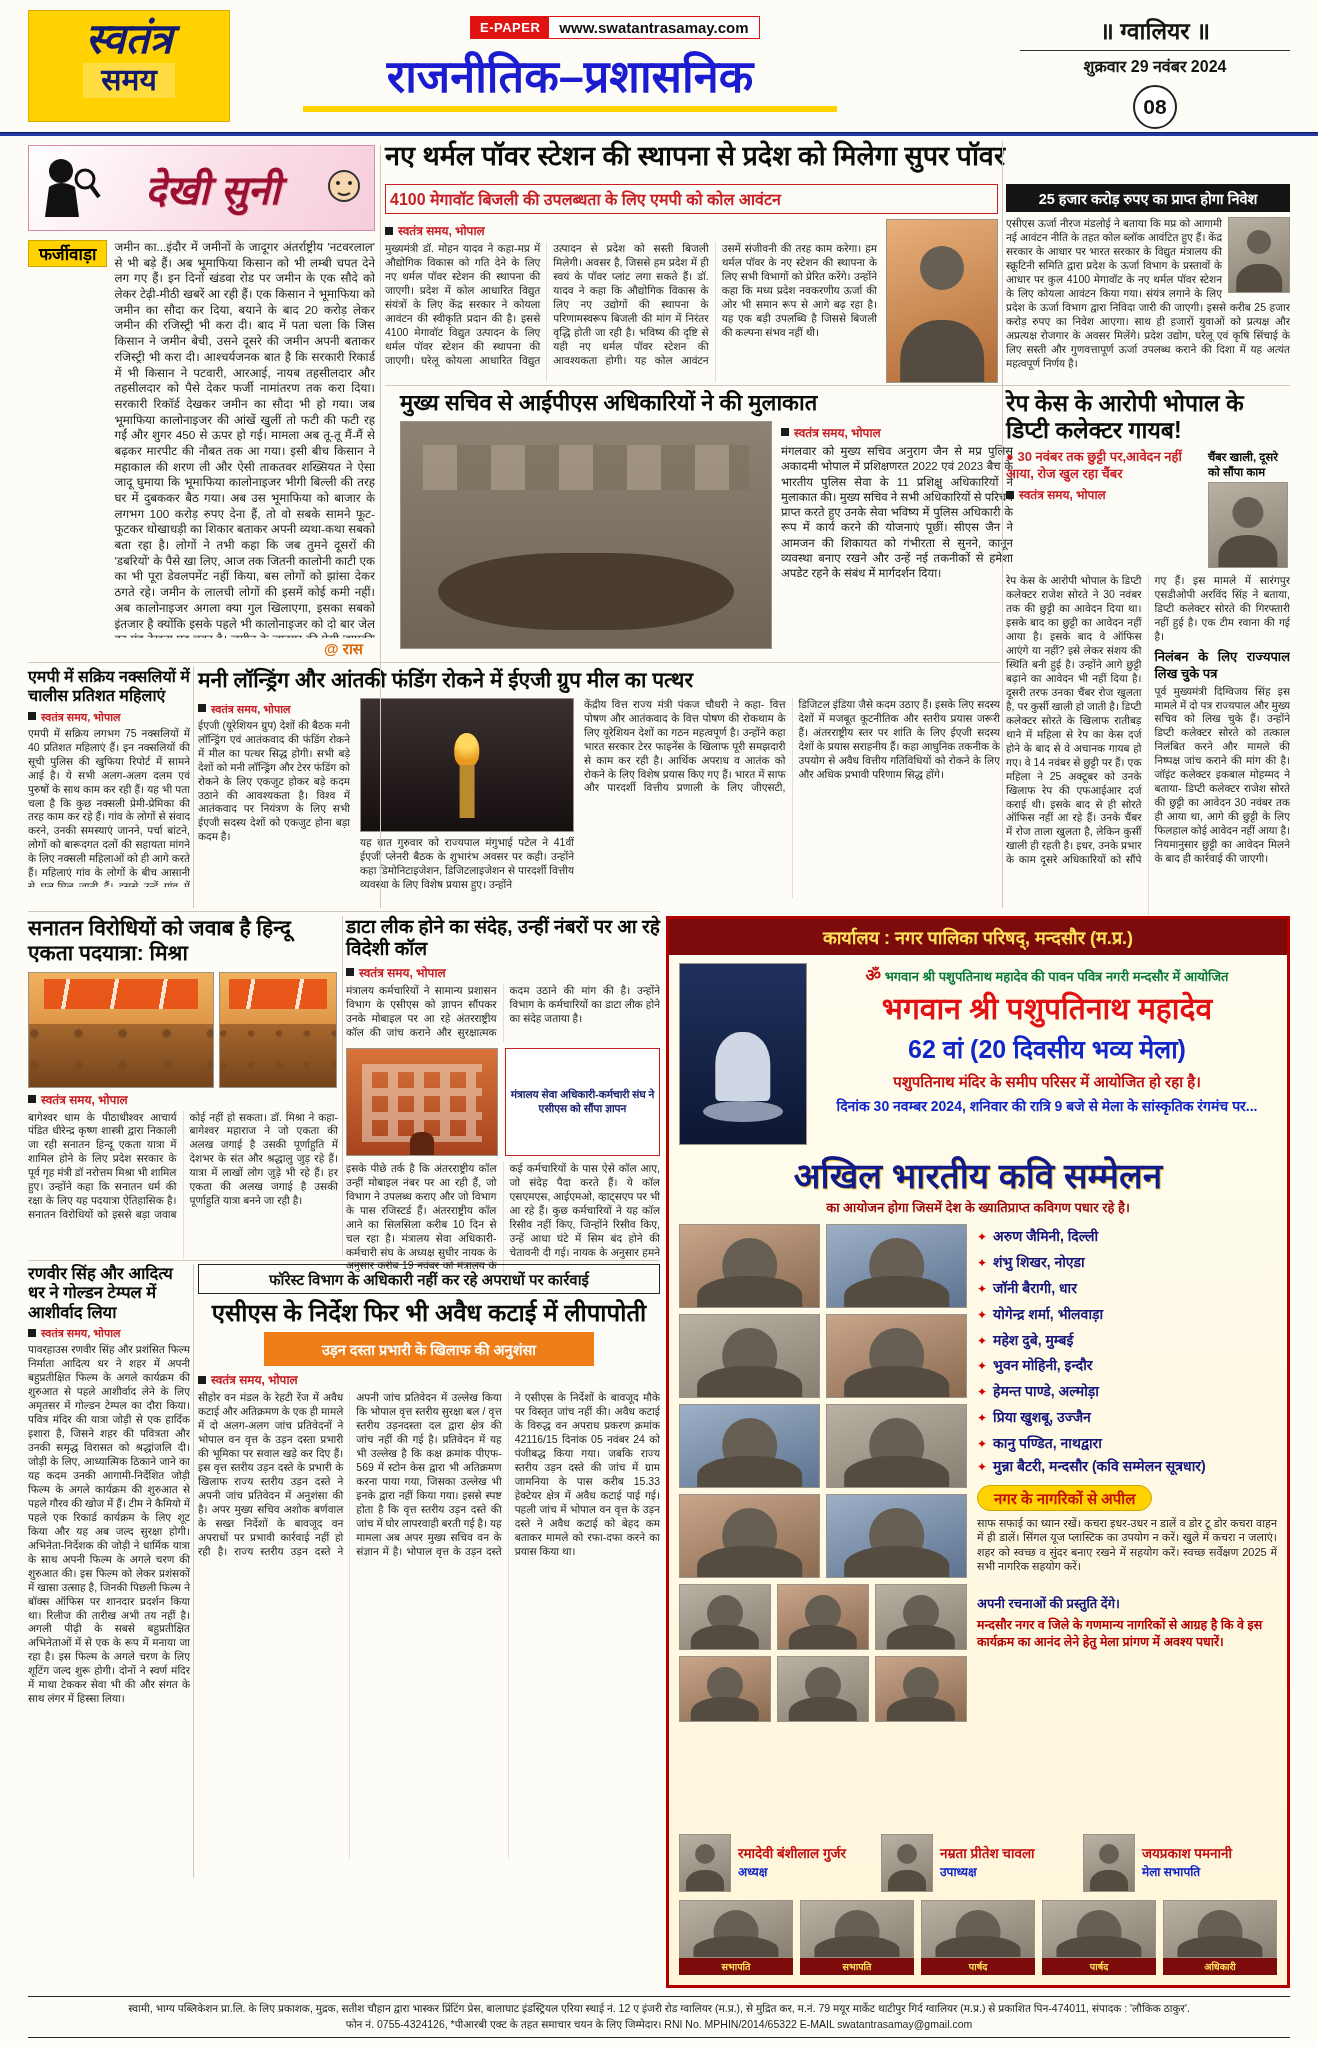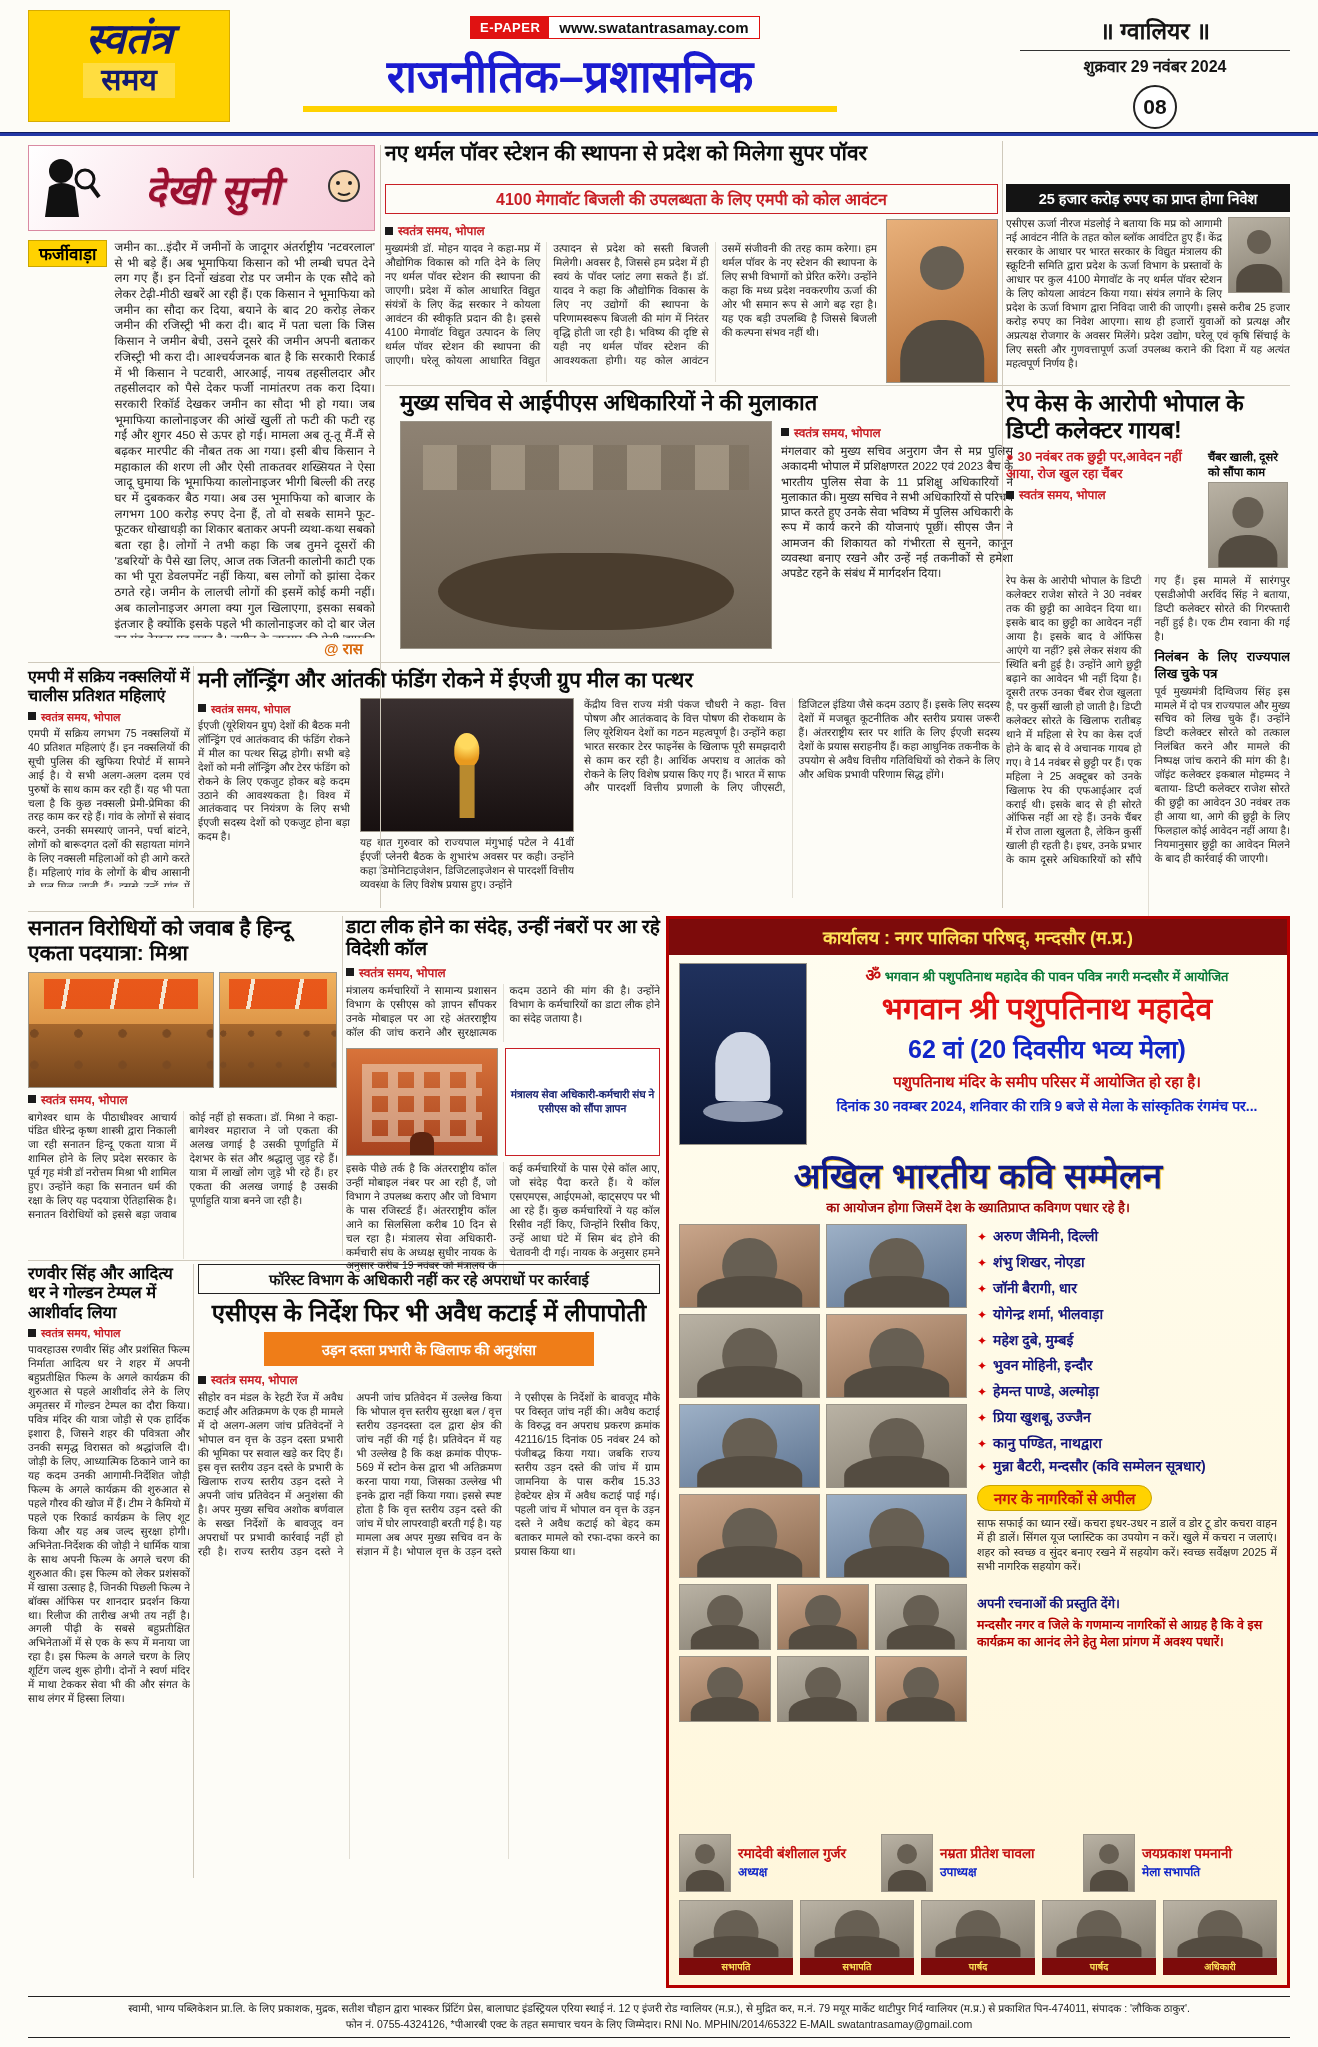--- a/index.html
+++ b/index.html
@@ -47,21 +47,21 @@
   .edition-city{font-size:23px;font-weight:bold;text-align:center}
   .edition-date{font-size:16px;font-weight:bold;text-align:center;border-top:1.5px solid #333;padding-top:4px;margin-top:4px}
   .page-circle{width:44px;height:44px;border:2.5px solid #222;border-radius:50%;display:flex;align-items:center;justify-content:center;font-size:21px;font-weight:bold;margin:8px auto 0;background:#fff}
   .mast-rule{position:absolute;left:0;top:132px;width:100%;height:4px;background:#2438a6;border-top:1px solid #101c62}
   
   .dekhi{background:linear-gradient(120deg,#fff,#fadfe8 55%,#f6cdda);border:1px solid #d98aa2;display:flex;align-items:center;gap:10px;padding:6px 10px}
   .dekhi-title{font-size:40px;font-weight:bold;font-style:italic;color:#9b1030;text-shadow:1px 1px 0 #e9b0c0;flex:1;text-align:center}
   .fake-label{float:left;background:#ffd200;color:#000;font-weight:bold;font-size:17px;padding:1px 10px;margin:0 7px 3px 0;border:1px solid #caa600}
   .sign{position:absolute;right:12px;bottom:0;background:#fdfcf7;font-weight:bold;font-size:15px;color:#d96a10;padding-left:8px}
   
-  .red-box{border:1.5px solid #c81f25;color:#c81f25;font-weight:bold;font-size:16px;text-align:center;padding:3px 4px}
+  .red-box{border:1.5px solid #c81f25;color:#c81f25;font-weight:bold;font-size:16px;padding:3px 4px}
   .black-bar{background:#141414;color:#fff;font-weight:bold;font-size:14.5px;text-align:center;padding:4px 4px}
   .red-bullet-line{color:#c81f25;font-weight:bold;font-size:13px;line-height:1.3}
   .sub-bold{font-weight:bold;font-size:13px;color:#0b0b0b;margin:4px 0 2px}
   .kicker{border:1.5px solid #222;font-weight:bold;font-size:15px;text-align:center;padding:4px 6px}
   .orange-bar{background:#ef7d18;color:#fff;font-weight:bold;font-size:14.5px;text-align:center;padding:7px 10px;margin:5px auto;width:330px}
   .caption-box{border:1.5px solid #c81f25;font-size:10.5px;font-weight:bold;color:#17216e;padding:4px;text-align:center;line-height:1.3;background:#fff}
   
   .ad{border:3px solid #b40000;background:linear-gradient(#fffdf0,#fff6da);display:flex;flex-direction:column;overflow:hidden}
   .ad-head{background:#7d0b0b;color:#ffe259;font-weight:bold;font-size:18px;text-align:center;padding:6px 4px}
   .ad-big-red{color:#e21212;font-weight:bold;font-size:30px;text-align:center;line-height:1.15}
@@ -132,21 +132,21 @@
       <path d="M14 27 Q20 31 26 27" stroke="#222" stroke-width="2" fill="none"></path>
     </svg>
   </div>
 
   <div class="abs" style="left:28px;top:240px;width:347px;height:418px">
     <span class="fake-label">फर्जीवाड़ा</span>
     <div class="body-txt" style="height:398px;font-size:11.8px">जमीन का...इंदौर में जमीनों के जादूगर अंतर्राष्ट्रीय 'नटवरलाल' से भी बड़े हैं। अब भूमाफिया किसान को भी लम्बी चपत देने लग गए हैं। इन दिनों खंडवा रोड पर जमीन के एक सौदे को लेकर टेढ़ी-मीठी खबरें आ रही हैं। एक किसान ने भूमाफिया को जमीन का सौदा कर दिया, बयाने के बाद 20 करोड़ लेकर जमीन की रजिस्ट्री भी करा दी। बाद में पता चला कि जिस किसान ने जमीन बेची, उसने दूसरे की जमीन अपनी बताकर रजिस्ट्री भी करा दी। आश्चर्यजनक बात है कि सरकारी रिकार्ड में भी किसान ने पटवारी, आरआई, नायब तहसीलदार और तहसीलदार को पैसे देकर फर्जी नामांतरण तक करा दिया। सरकारी रिकॉर्ड देखकर जमीन का सौदा भी हो गया। जब भूमाफिया कालोनाइजर की आंखें खुलीं तो फटी की फटी रह गईं और शुगर 450 से ऊपर हो गई। मामला अब तू-तू मैं-मैं से बढ़कर मारपीट की नौबत तक आ गया। इसी बीच किसान ने महाकाल की शरण ली और ऐसी ताकतवर शख्सियत ने ऐसा जादू घुमाया कि भूमाफिया कालोनाइजर भीगी बिल्ली की तरह घर में दुबककर बैठ गया। अब उस भूमाफिया को बाजार के लगभग 100 करोड़ रुपए देना हैं, तो वो सबके सामने फूट-फूटकर धोखाधड़ी का शिकार बताकर अपनी व्यथा-कथा सबको बता रहा है। लोगों ने तभी कहा कि जब तुमने दूसरों की 'डबरियों' के पैसे खा लिए, आज तक जितनी कालोनी काटी एक का भी पूरा डेवलपमेंट नहीं किया, बस लोगों को झांसा देकर ठगते रहे। जमीन के लालची लोगों की इसमें कोई कमी नहीं। अब कालोनाइजर अगला क्या गुल खिलाएगा, इसका सबको इंतजार है क्योंकि इसके पहले भी कालोनाइजर को दो बार जेल का मुंह देखना पड़ चुका है। जमीन के जादूगर की ऐसी 'झपकी' लगी कि अब शायद ही उठ पाए। भूमाफियाओं की मेहरबानी हो जाए और कुछ किस्मत चल जाए तो बात अलग है, नहीं तो 'बाबा' का कबाड़ा तो हो ही चुका है। ये नया बाबा है, पुराने बाबा का इससे थोड़े लेना-देना नहीं है।</div>
     <div class="sign">@ रास</div>
   </div>
 
-  <div class="abs hl" style="left:385px;top:141px;width:905px;font-size:21px">नए थर्मल पॉवर स्टेशन की स्थापना से प्रदेश को मिलेगा सुपर पॉवर</div>
+  <div class="abs hl" style="left:385px;top:141px;width:905px;font-size:27px">नए थर्मल पॉवर स्टेशन की स्थापना से प्रदेश को मिलेगा सुपर पॉवर</div>
 
   <div class="abs" style="left:385px;top:184px;width:613px;height:196px">
     <div class="red-box">4100 मेगावॉट बिजली की उपलब्धता के लिए एमपी को कोल आवंटन</div>
     <div style="display:flex;gap:9px;margin-top:5px">
       <div style="flex:1">
         <div class="byline">
             <span class="sq"></span>
             <span>स्वतंत्र समय, भोपाल</span>
           </div>
         <div class="body-txt cols3 small-txt" style="height:140px">मुख्यमंत्री डॉ. मोहन यादव ने कहा-मप्र में औद्योगिक विकास को गति देने के लिए नए थर्मल पॉवर स्टेशन की स्थापना की जाएगी। प्रदेश में कोल आधारित विद्युत संयंत्रों के लिए केंद्र सरकार ने कोयला आवंटन की स्वीकृति प्रदान की है। इससे 4100 मेगावॉट विद्युत उत्पादन के लिए थर्मल पॉवर स्टेशन की स्थापना की जाएगी। घरेलू कोयला आधारित विद्युत उत्पादन से प्रदेश को सस्ती बिजली मिलेगी। अवसर है, जिससे हम प्रदेश में ही स्वयं के पॉवर प्लांट लगा सकते हैं। डॉ. यादव ने कहा कि औद्योगिक विकास के लिए नए उद्योगों की स्थापना के परिणामस्वरूप बिजली की मांग में निरंतर वृद्धि होती जा रही है। भविष्य की दृष्टि से यही नए थर्मल पॉवर स्टेशन की आवश्यकता होगी। यह कोल आवंटन उसमें संजीवनी की तरह काम करेगा। हम थर्मल पॉवर के नए स्टेशन की स्थापना के लिए सभी विभागों को प्रेरित करेंगे। उन्होंने कहा कि मध्य प्रदेश नवकरणीय ऊर्जा की ओर भी समान रूप से आगे बढ़ रहा है। यह एक बड़ी उपलब्धि है जिससे बिजली की कल्पना संभव नहीं थी।</div>

